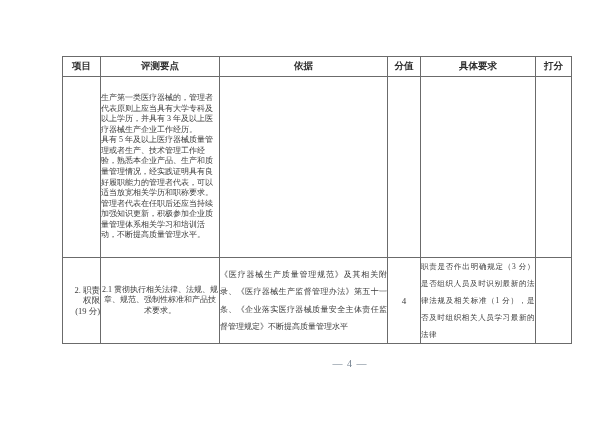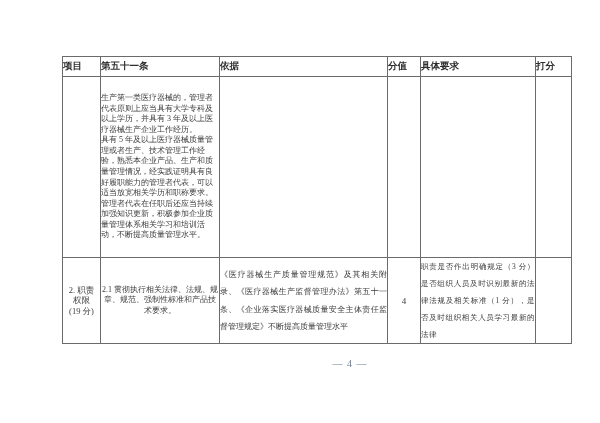--- a/index.html
+++ b/index.html
@@ -26,37 +26,37 @@
     border: 1px solid var(--line, #6b6b6b);
     padding: 0;
     overflow: hidden;
     vertical-align: middle;
     color: var(--ink, #3c3c3c);
   }
   .eval th {
     height: 19px;
     font-size: 9.5px;
     font-weight: bold;
-    text-align: left;
+    text-align: center;
     color: var(--ink-dark, #2e2e2e);
   }
   tr.r1 { height: 181px; padding-left: 19px; }
   tr.r2 { height: 81px; }
   .c-req1 {
     vertical-align: top;
     font-size: 8px;
     line-height: 10.55px;
     padding: 2px 3px 0 4px;
     text-align: left;
     white-space: pre-wrap;
   }
   .c-item {
     font-size: 8.5px;
     line-height: 10.5px;
-    text-align: center;
+    text-align: right;
     white-space: pre-line;
   }
   .c-req2 {
     font-size: 8px;
     line-height: 10.5px;
     padding: 0 3px 0 4px;
     text-align: center;
   }
   .c-basis {
     font-size: 8px;
@@ -95,21 +95,21 @@
       <col style="width:38px">
       <col style="width:119px">
       <col style="width:168px">
       <col style="width:33px">
       <col style="width:115px">
       <col style="width:36px">
     </colgroup>
     <thead>
       <tr>
         <th>项目</th>
-        <th>第五十一条</th>
+        <th>评测要点</th>
         <th>依据</th>
         <th>分值</th>
         <th>具体要求</th>
         <th>打分</th>
       </tr>
     </thead>
     <tbody>
       <tr class="r1">
         <td class="c-item"></td>
         <td class="c-req1">生产第一类医疗器械的，管理者代表原则上应当具有大学专科及以上学历，并具有 3 年及以上医疗器械生产企业工作经历。

